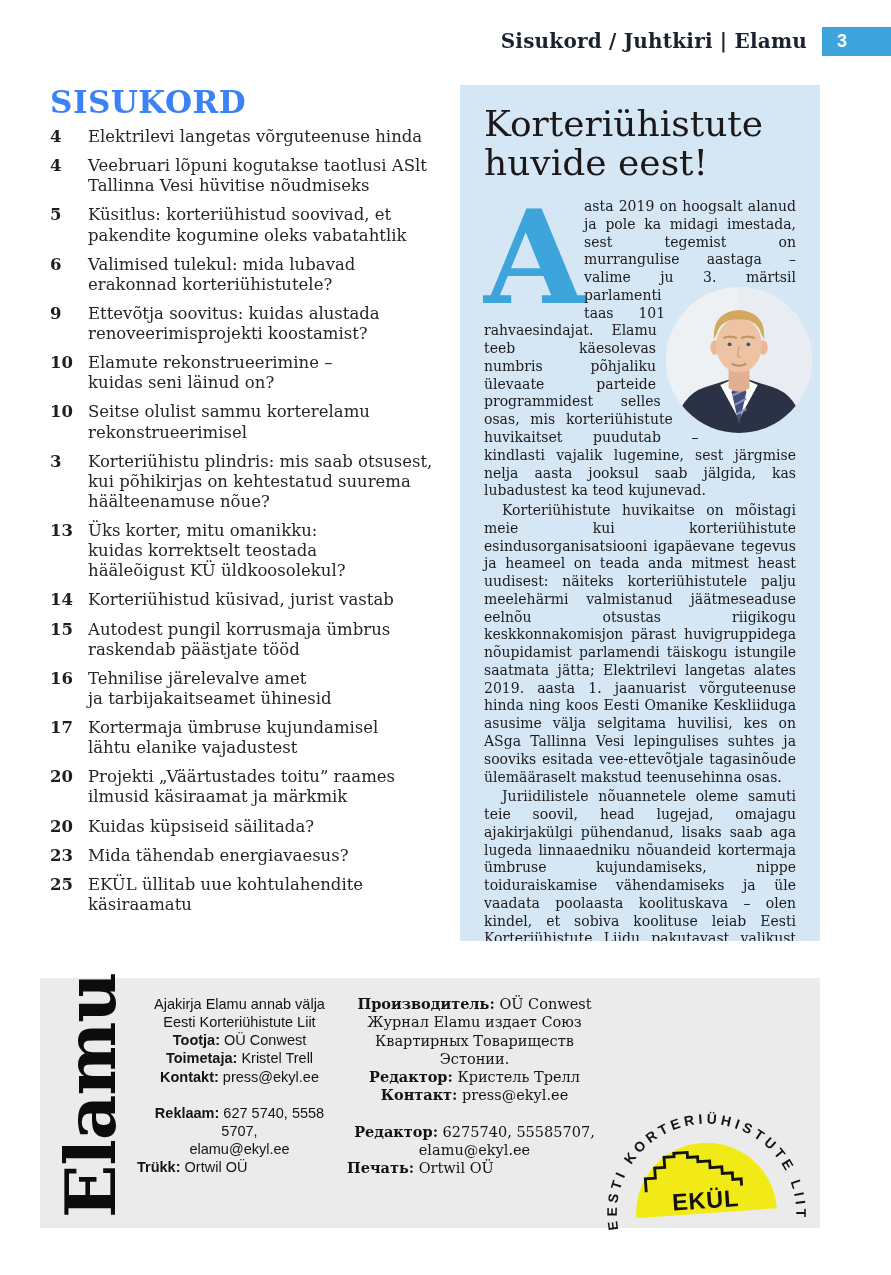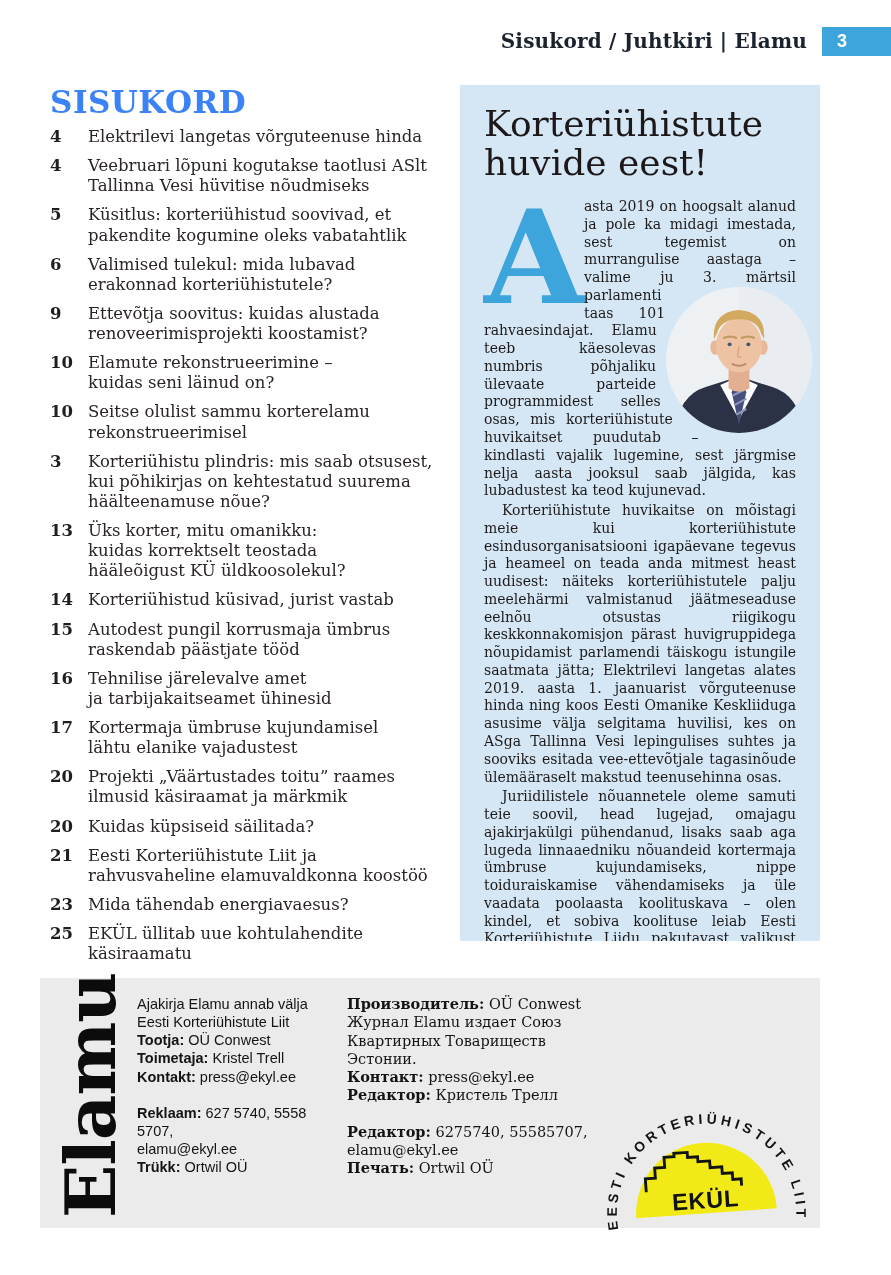--- a/index.html
+++ b/index.html
@@ -38,21 +38,21 @@
   
   .footer{position:absolute;left:40px;top:978px;width:780px;height:250px;background:#ebebeb;}
   .elamu-vert{position:absolute;left:16px;top:240px;transform:rotate(-90deg);
               transform-origin:0 0;font-family:"DejaVu Serif",serif;font-weight:bold;
               font-size:70px;letter-spacing:-1px;color:#0c0c0c;white-space:nowrap;line-height:1;}
   .f-col{position:absolute;top:17px;}
   .f-col-et{left:97px;width:205px;font-family:"Liberation Sans",sans-serif;
             font-size:14.5px;line-height:1.25;color:#141414;}
   .f-col-ru{left:307px;width:255px;font-family:"DejaVu Serif",serif;
             font-size:14.5px;line-height:1.26;color:#141414;}
-  .fgroup{margin:0 0 18px 0;}
+  .fgroup{margin:0 0 18px 0;text-align:center;}
   .fline{margin:0;}
   .pre{white-space:pre-line;}
   .ekyl{position:absolute;left:553px;top:86px;width:218px;height:168px;transform:rotate(-4deg);}
   .ekyl svg{display:block;width:218px;height:168px;overflow:visible;}
 </style>
 </head>
 <body>
 
 <div class="page">
 
@@ -145,25 +145,20 @@
           <span class="toc-num">20</span>
           <span class="toc-item-title">Projekti „Väärtustades toitu” raames
 ilmusid käsiraamat ja märkmik</span>
         </div>
 
         <div class="toc-item">
           <span class="toc-num">20</span>
           <span class="toc-item-title">Kuidas küpsiseid säilitada?</span>
         </div>
 
-        <div class="toc-item">
-          <span class="toc-num">21</span>
-          <span class="toc-item-title">Eesti Korteriühistute Liit ja
-rahvusvaheline elamuvaldkonna koostöö</span>
-        </div>
 
         <div class="toc-item">
           <span class="toc-num">23</span>
           <span class="toc-item-title">Mida tähendab energiavaesus?</span>
         </div>
 
         <div class="toc-item">
           <span class="toc-num">25</span>
           <span class="toc-item-title">EKÜL üllitab uue kohtulahendite
 käsiraamatu</span>
@@ -247,26 +242,26 @@
 
     <div class="f-col f-col-ru">
       <p class="fline fgroup">
         <b>Производитель:</b>
         <span>OÜ Conwest</span>
       </p>
       <p class="fline fgroup pre">Журнал Elamu издает Союз
 Квартирных Товариществ Эстонии.</p>
       <div class="fgroup">
         <p class="fline">
+          <b>Редактор:</b>
+          <span>Кристель Трелл</span>
+        </p>
+        <p class="fline">
           <b>Контакт:</b>
           <span>press@ekyl.ee</span>
-        </p>
-        <p class="fline">
-          <b>Редактор:</b>
-          <span>Кристель Трелл</span>
         </p>
       </div>
       <p class="fline fgroup">
         <b>Редактор:</b>
         <span class="pre">6275740, 55585707,
 elamu@ekyl.ee</span>
       </p>
       <p class="fline">
         <b>Печать:</b>
         <span>Ortwil OÜ</span>

